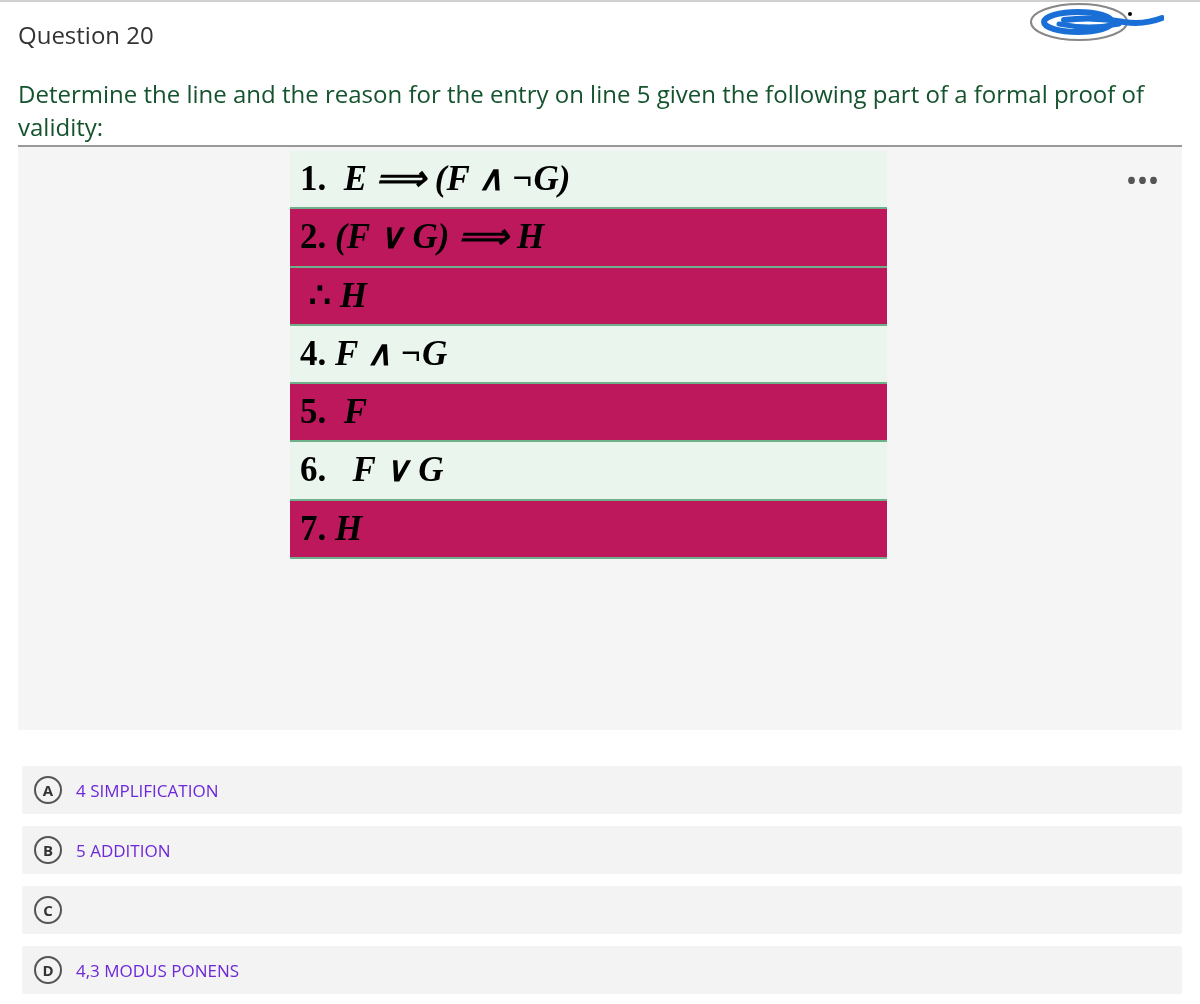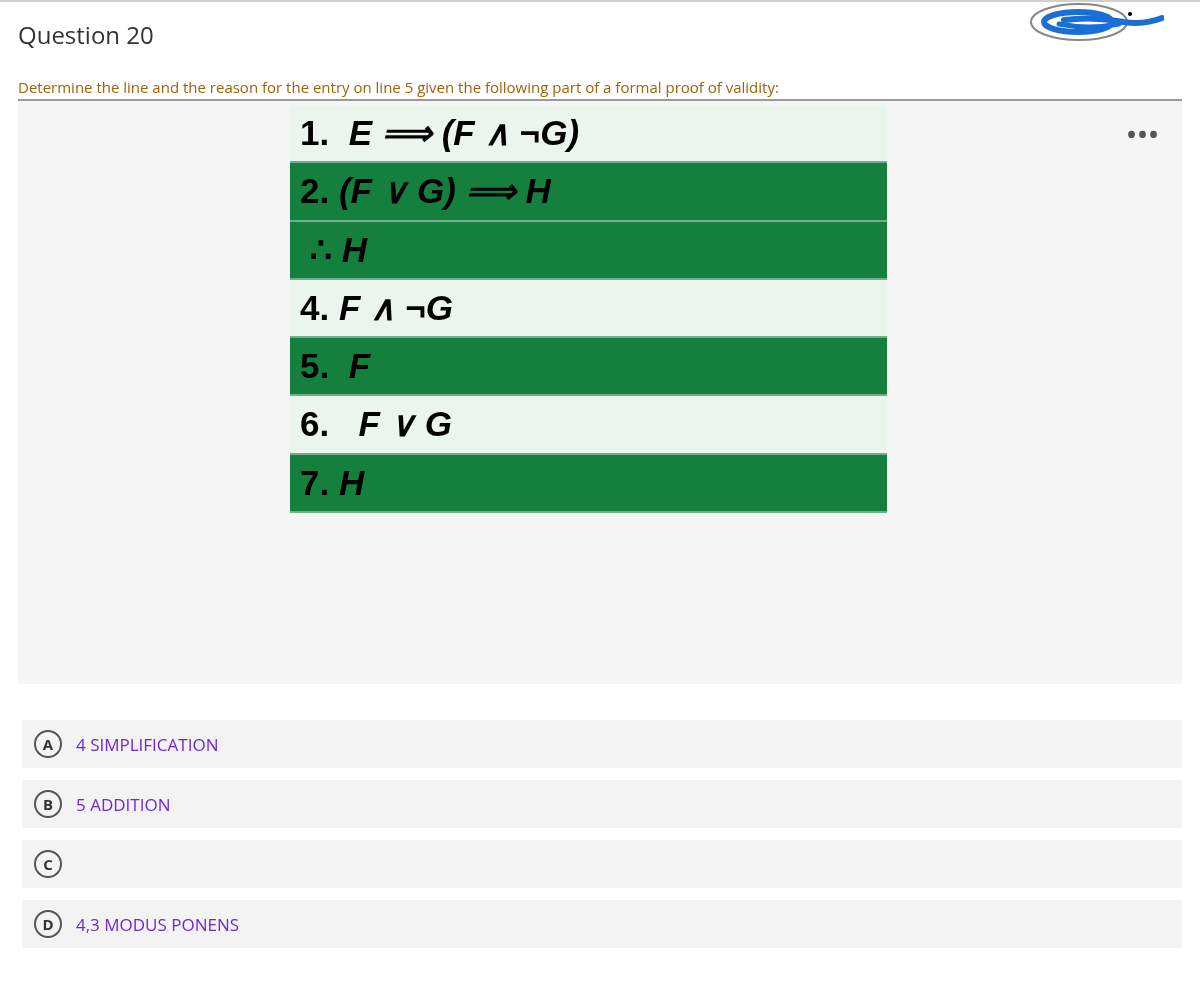--- a/index.html
+++ b/index.html
@@ -23,53 +23,53 @@
       padding: 16px 18px 0 18px;
       position: relative;
     }
     .question-title {
       font-size: 24px;
       font-weight: 400;
       color: #333;
       margin-bottom: 26px;
     }
     .question-prompt {
-      font-size: 15px;
-      color: #a16207;
+      font-size: 24px;
+      color: #14532d;
       margin-bottom: 2px;
       font-weight: 400;
     }
     .proof-wrapper {
       position: relative;
       background: #f5f5f5;
       border-top: 2px solid #999;
       padding: 0;
       width: 100%;
       min-height: 585px;
     }
     .proof-image-area {
       margin-left: 272px;
       width: 597px;
       padding-top: 4px;
     }
     .proof-row {
-      font-family: Liberation Sans, sans-serif;
+      font-family: Liberation Serif, serif;
       font-size: 35px;
       font-weight: bold;
       font-style: italic;
       padding: 8px 6px 8px 10px;
       border-bottom: 2px solid #6db08a;
       line-height: 1.15;
       color: #000;
     }
     .proof-row.light {
       background: #eaf5ee;
     }
     .proof-row.dark {
-      background: #15803d;
+      background: #be185d;
     }
     .proof-row .num {
       font-style: normal;
     }
     .more-icon {
       position: absolute;
       top: 16px;
       right: 22px;
       cursor: pointer;
       color: #555;

